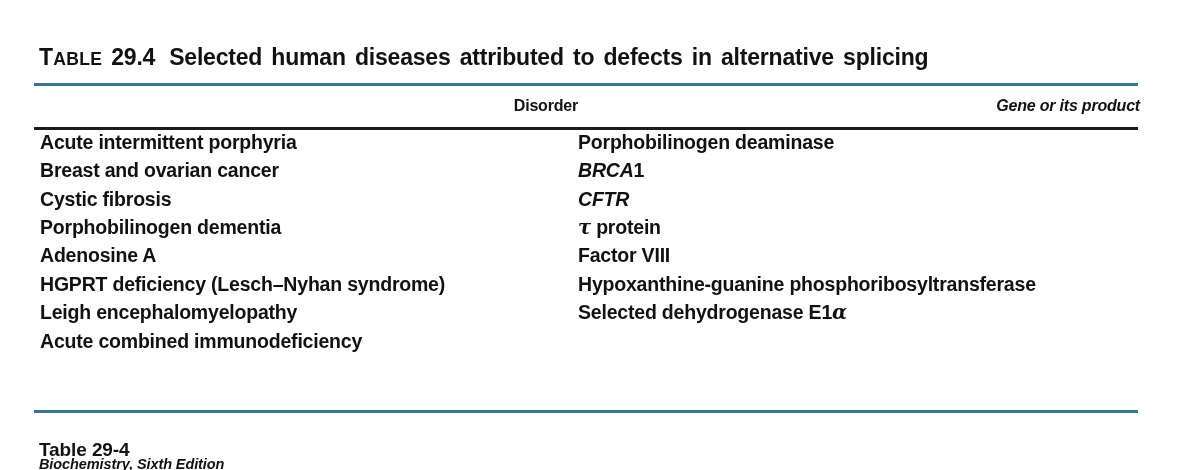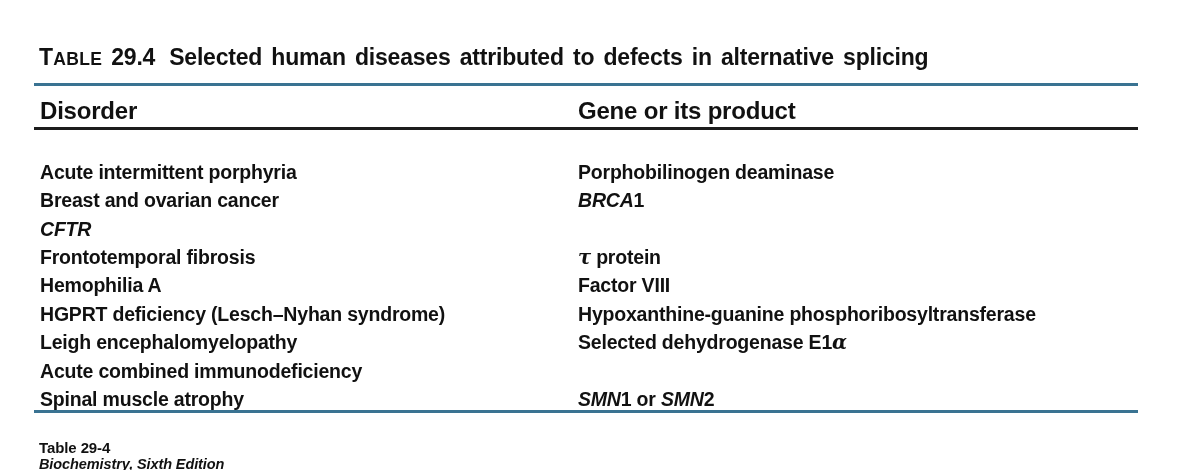--- a/index.html
+++ b/index.html
@@ -56,31 +56,32 @@
   .rule-blue-bottom { top: 410px; }
 
   
   .header-row {
     position: absolute;
     left: 40px;
     top: 97px;
     width: 1100px;
     display: flex;
     font-weight: 700;
-    font-size: 24px;
+    font-size: 16px;
     letter-spacing: -0.2px;
+    text-align: right;
   }
   .col-disorder { width: 538px; flex: 0 0 538px; }
-  .col-gene     { flex: 1; }
+  .col-gene     { flex: 1; font-style: italic; }
 
   
   .table-body {
     position: absolute;
     left: 40px;
-    top: 158px;
+    top: 128px;
     width: 1104px;
   }
   .trow {
     display: flex;
     height: 28.45px;
     align-items: center;
     font-weight: 700;
     font-size: 19.5px;
     letter-spacing: -0.2px;
     white-space: nowrap;
@@ -96,21 +97,21 @@
     font-style: italic;
     font-weight: 700;
   }
 
   
   .footer-label {
     position: absolute;
     left: 39px;
     top: 439px;
     font-weight: 700;
-    font-size: 15px;
+    font-size: 19px;
     letter-spacing: -0.1px;
   }
   .footer-source {
     position: absolute;
     left: 39px;
     top: 456px;
     font-weight: 700;
     font-style: italic;
     font-size: 14.5px;
     letter-spacing: -0.1px;
@@ -137,45 +138,42 @@
   <div class="table-body">
       <div class="trow">
         <div class="cell disorder">Acute intermittent porphyria</div>
         <div class="cell gene"><span>Porphobilinogen deaminase</span></div>
       </div>
       <div class="trow">
         <div class="cell disorder">Breast and ovarian cancer</div>
         <div class="cell gene"><span class="seg-i">BRCA</span><span>1</span></div>
       </div>
       <div class="trow">
+        <div class="cell disorder">Cystic fibrosis</div>
         <div class="cell gene"><span class="seg-i">CFTR</span></div>
       </div>
       <div class="trow">
-        <div class="cell disorder">Frontotemporal fibrosis</div>
+        <div class="cell disorder">Porphobilinogen dementia</div>
         <div class="cell gene"><span class="seg-g">τ</span><span> protein</span></div>
       </div>
       <div class="trow">
-        <div class="cell disorder">Hemophilia A</div>
+        <div class="cell disorder">Adenosine A</div>
         <div class="cell gene"><span>Factor VIII</span></div>
       </div>
       <div class="trow">
         <div class="cell disorder">HGPRT deficiency (Lesch–Nyhan syndrome)</div>
         <div class="cell gene"><span>Hypoxanthine-guanine phosphoribosyltransferase</span></div>
       </div>
       <div class="trow">
         <div class="cell disorder">Leigh encephalomyelopathy</div>
         <div class="cell gene"><span>Selected dehydrogenase E1</span><span class="seg-g">α</span></div>
       </div>
       <div class="trow">
         <div class="cell disorder">Acute combined immunodeficiency</div>
       </div>
-      <div class="trow">
-        <div class="cell disorder">Spinal muscle atrophy</div>
-        <div class="cell gene"><span class="seg-i">SMN</span><span>1 or </span><span class="seg-i">SMN</span><span>2</span></div>
-      </div>
     </div>
 
   <div class="rule rule-blue-bottom" style="background: rgb(58, 115, 146);"></div>
 
   <div class="footer-label">Table 29-4</div>
   <div class="footer-source">Biochemistry, Sixth Edition</div>
 
 </div>
 
 </body></html>

